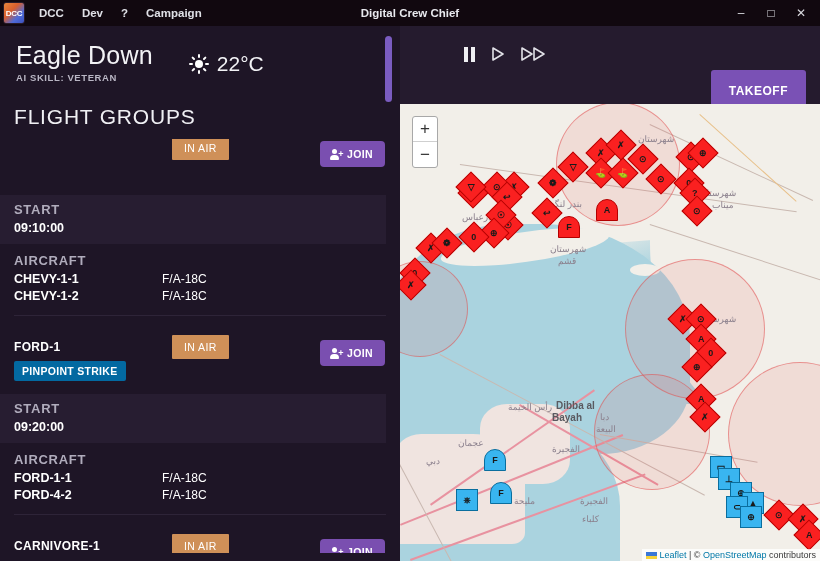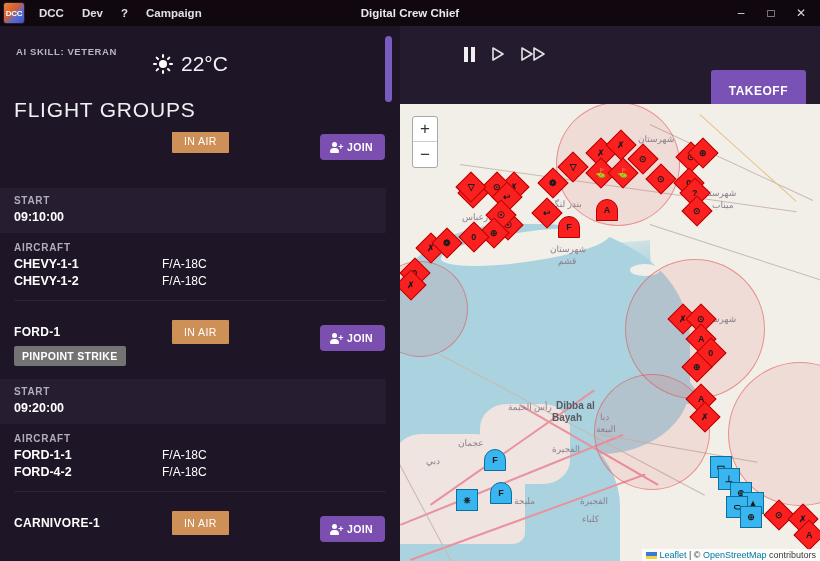--- a/index.html
+++ b/index.html
@@ -109,21 +109,21 @@
   .group-name {
     font-size: 12px; font-weight: bold; color: #ffffff;
     letter-spacing: 0.3px; padding-top: 2px;
   }
   .tag {
     display: inline-block; margin-top: 7px;
     font-size: 10.5px; font-weight: 600; color: #ffffff;
     padding: 4px 8px; border-radius: 2px; letter-spacing: 0.3px;
   }
   .tag.cap { background: #4763ab; }
-  .tag.strike { background: #737373; }
+  .tag.strike { background: #0369a1; }
   .status {
     position: absolute; left: 172px; top: -3px;
     background: #cf9058; color: #ffffff;
     font-size: 10.5px; padding: 6px 12px;
     letter-spacing: 0.4px; border-radius: 1px;
   }
   .join {
     position: absolute; left: 320px; top: 2px;
     background: #7a4fb0; color: #ffffff;
     font-size: 10.5px; font-weight: 600;
@@ -144,21 +144,21 @@
     position: absolute; right: -2px; top: 1px;
     font-size: 9px; line-height: 9px; color: #fff; font-weight: bold;
   }
 
   .row-start {
     background: #271d31; margin-top: 10px;
     padding: 7px 14px 9px 14px;
   }
   .row-aircraft { padding: 9px 14px 0 14px; }
   .fieldlabel {
-    font-size: 10px; color: #b0acbc; font-weight: 700;
+    font-size: 13px; color: #b0acbc; font-weight: 700;
     letter-spacing: 0.7px; margin-bottom: 4px;
   }
   .fieldvalue { font-size: 12.5px; color: #ffffff; font-weight: bold; }
   .ac-line { display: flex; margin-bottom: 3px; }
   .ac-name { width: 148px; font-size: 12.5px; color: #ffffff; font-weight: bold; }
   .ac-type { font-size: 12px; color: #ffffff; font-weight: normal; }
   .divider { height: 1px; background: #2e2438; margin: 12px 0 0 14px; }
 
   #scrollbar {
     position: absolute; right: 8px; top: 0; width: 7px; height: 414px;
@@ -207,21 +207,21 @@
   .landmass {
     position: absolute; background: #f2efe9;
   }
   .water { position: absolute; background: #aad3df; }
   .roadline { position: absolute; background: #c9b8b0; height: 1px; transform-origin: 0 0; }
   .roadline.major { background: #e892a0; height: 1.5px; }
   .roadline.orange { background: #e8c08a; }
   .urban { position: absolute; background: #f0e4e0; }
   .label-ar {
     position: absolute; color: #8a7f8c; font-size: 9px;
-    font-family: Liberation Serif, serif; white-space: nowrap;
+    font-family: Liberation Sans, sans-serif; white-space: nowrap;
   }
   .label-en {
     position: absolute; color: #5a5a60; font-size: 10px; font-weight: 600;
     white-space: nowrap;
   }
   .threat-ring {
     position: absolute; border-radius: 50%;
     background: rgba(230,90,90,0.13);
     border: 1.5px solid rgba(224,80,80,0.55);
   }
@@ -294,20 +294,21 @@
     <div class="wc close">✕</div>
   </div>
 </div>
 
 <div id="main">
 
   <div id="left">
 
     <div id="mission-head">
       <div>
+        <div id="mission-title">Eagle Down</div>
         <div id="mission-sub">AI SKILL: VETERAN</div>
       </div>
       <div id="weather">
         <div class="sun">
           <div class="core"></div>
           <div class="ray" style="transform:rotate(0deg)"></div>
           <div class="ray" style="transform:rotate(45deg)"></div>
           <div class="ray" style="transform:rotate(90deg)"></div>
           <div class="ray" style="transform:rotate(135deg)"></div>
         </div>

